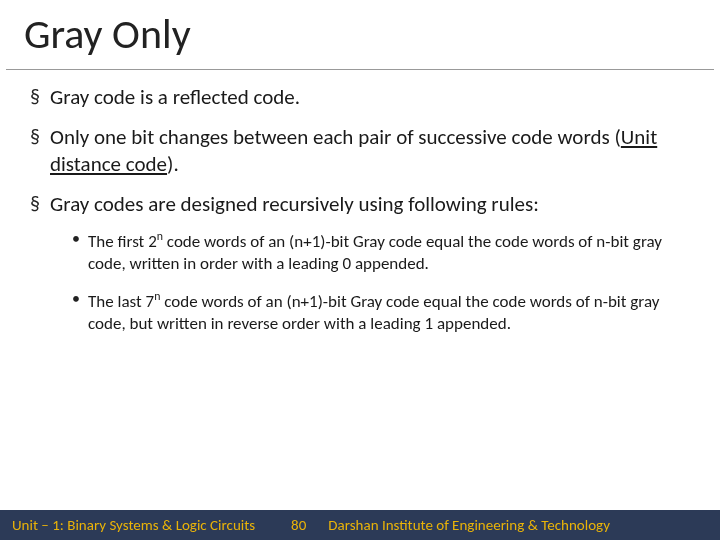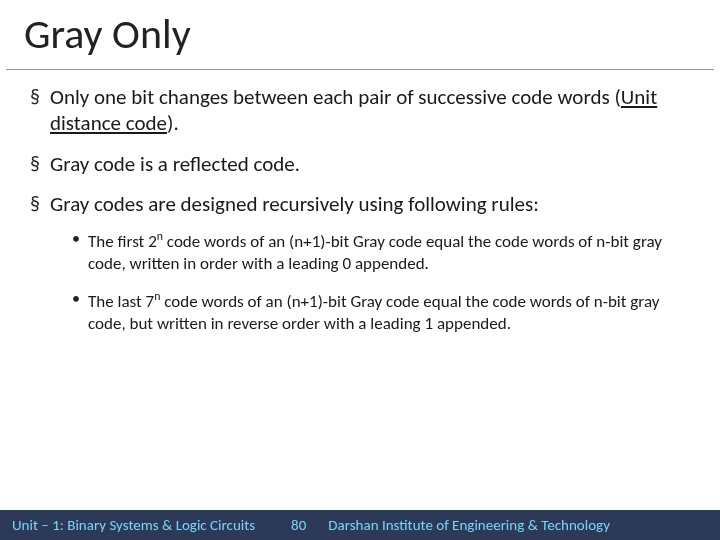--- a/index.html
+++ b/index.html
@@ -68,21 +68,21 @@
     color: #222;
   }
   .sup { vertical-align: super; font-size: 0.7em; }
   .footer {
     position: absolute;
     left: 0;
     bottom: 0;
     width: 720px;
     height: 30px;
     background: #2c3a57;
-    color: #7dd3fc;
+    color: #eab308;
     font-size: 15px;
     display: flex;
     align-items: center;
     padding: 0 12px;
   }
   .footer .left { flex: 0 0 auto; }
   .footer .num { flex: 0 0 auto; margin: 0 22px 0 36px; }
   .footer .right { flex: 0 0 auto; }
   .inline { display: inline; }
 </style>
@@ -90,25 +90,25 @@
 <body>
 
 <div class="slide">
 
   <h1 class="title">Gray Only</h1>
 
   <div class="content">
     <ul class="main">
 
       <li>
-        <span class="inline">Only one bit changes between each pair of successive code words (</span><span class="inline" style="text-decoration: underline;">Unit distance code</span><span class="inline">).</span>
+        <span>Gray code is a reflected code.</span>
       </li>
 
       <li>
-        <span>Gray code is a reflected code.</span>
+        <span class="inline">Only one bit changes between each pair of successive code words (</span><span class="inline" style="text-decoration: underline;">Unit distance code</span><span class="inline">).</span>
       </li>
 
       <li>
         <span>Gray codes are designed recursively using following rules:</span>
 
         <ul class="sub">
           <li>
             <span class="inline">The first 2</span><span class="inline sup">n</span><span class="inline"> code words of an (n+1)-bit Gray code equal the code words of n-bit gray code, written in order with a leading 0 appended.</span>
           </li>
           <li>

